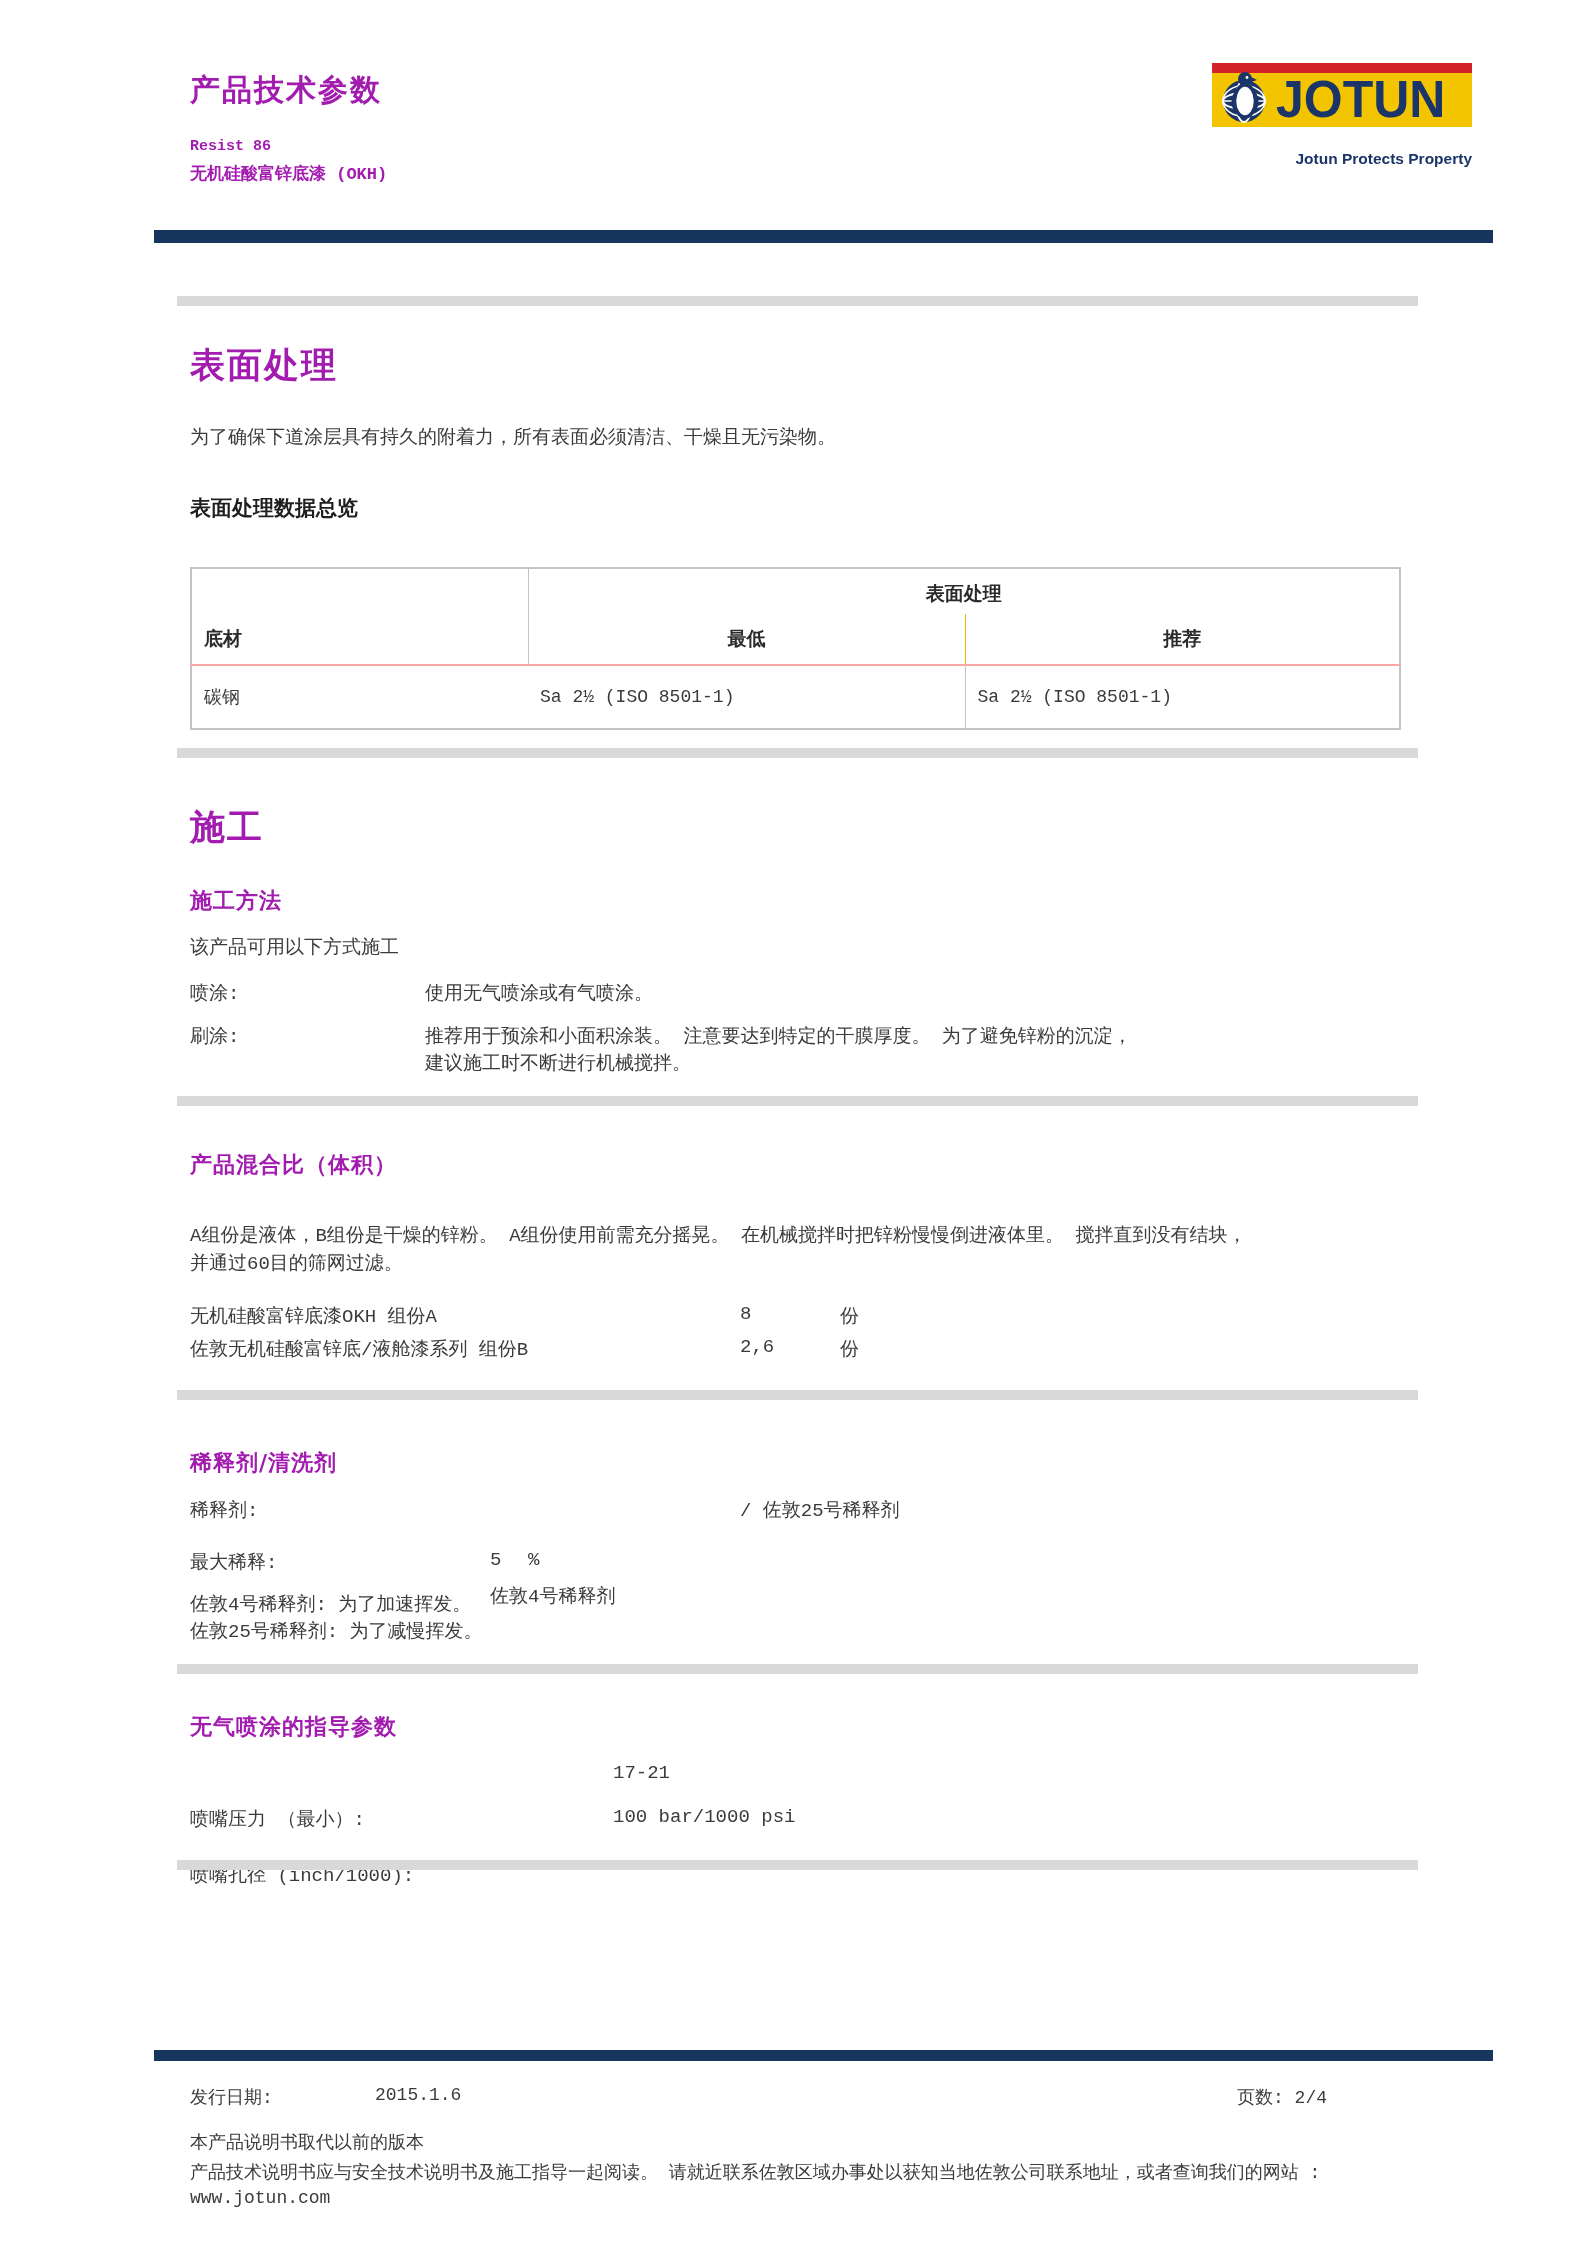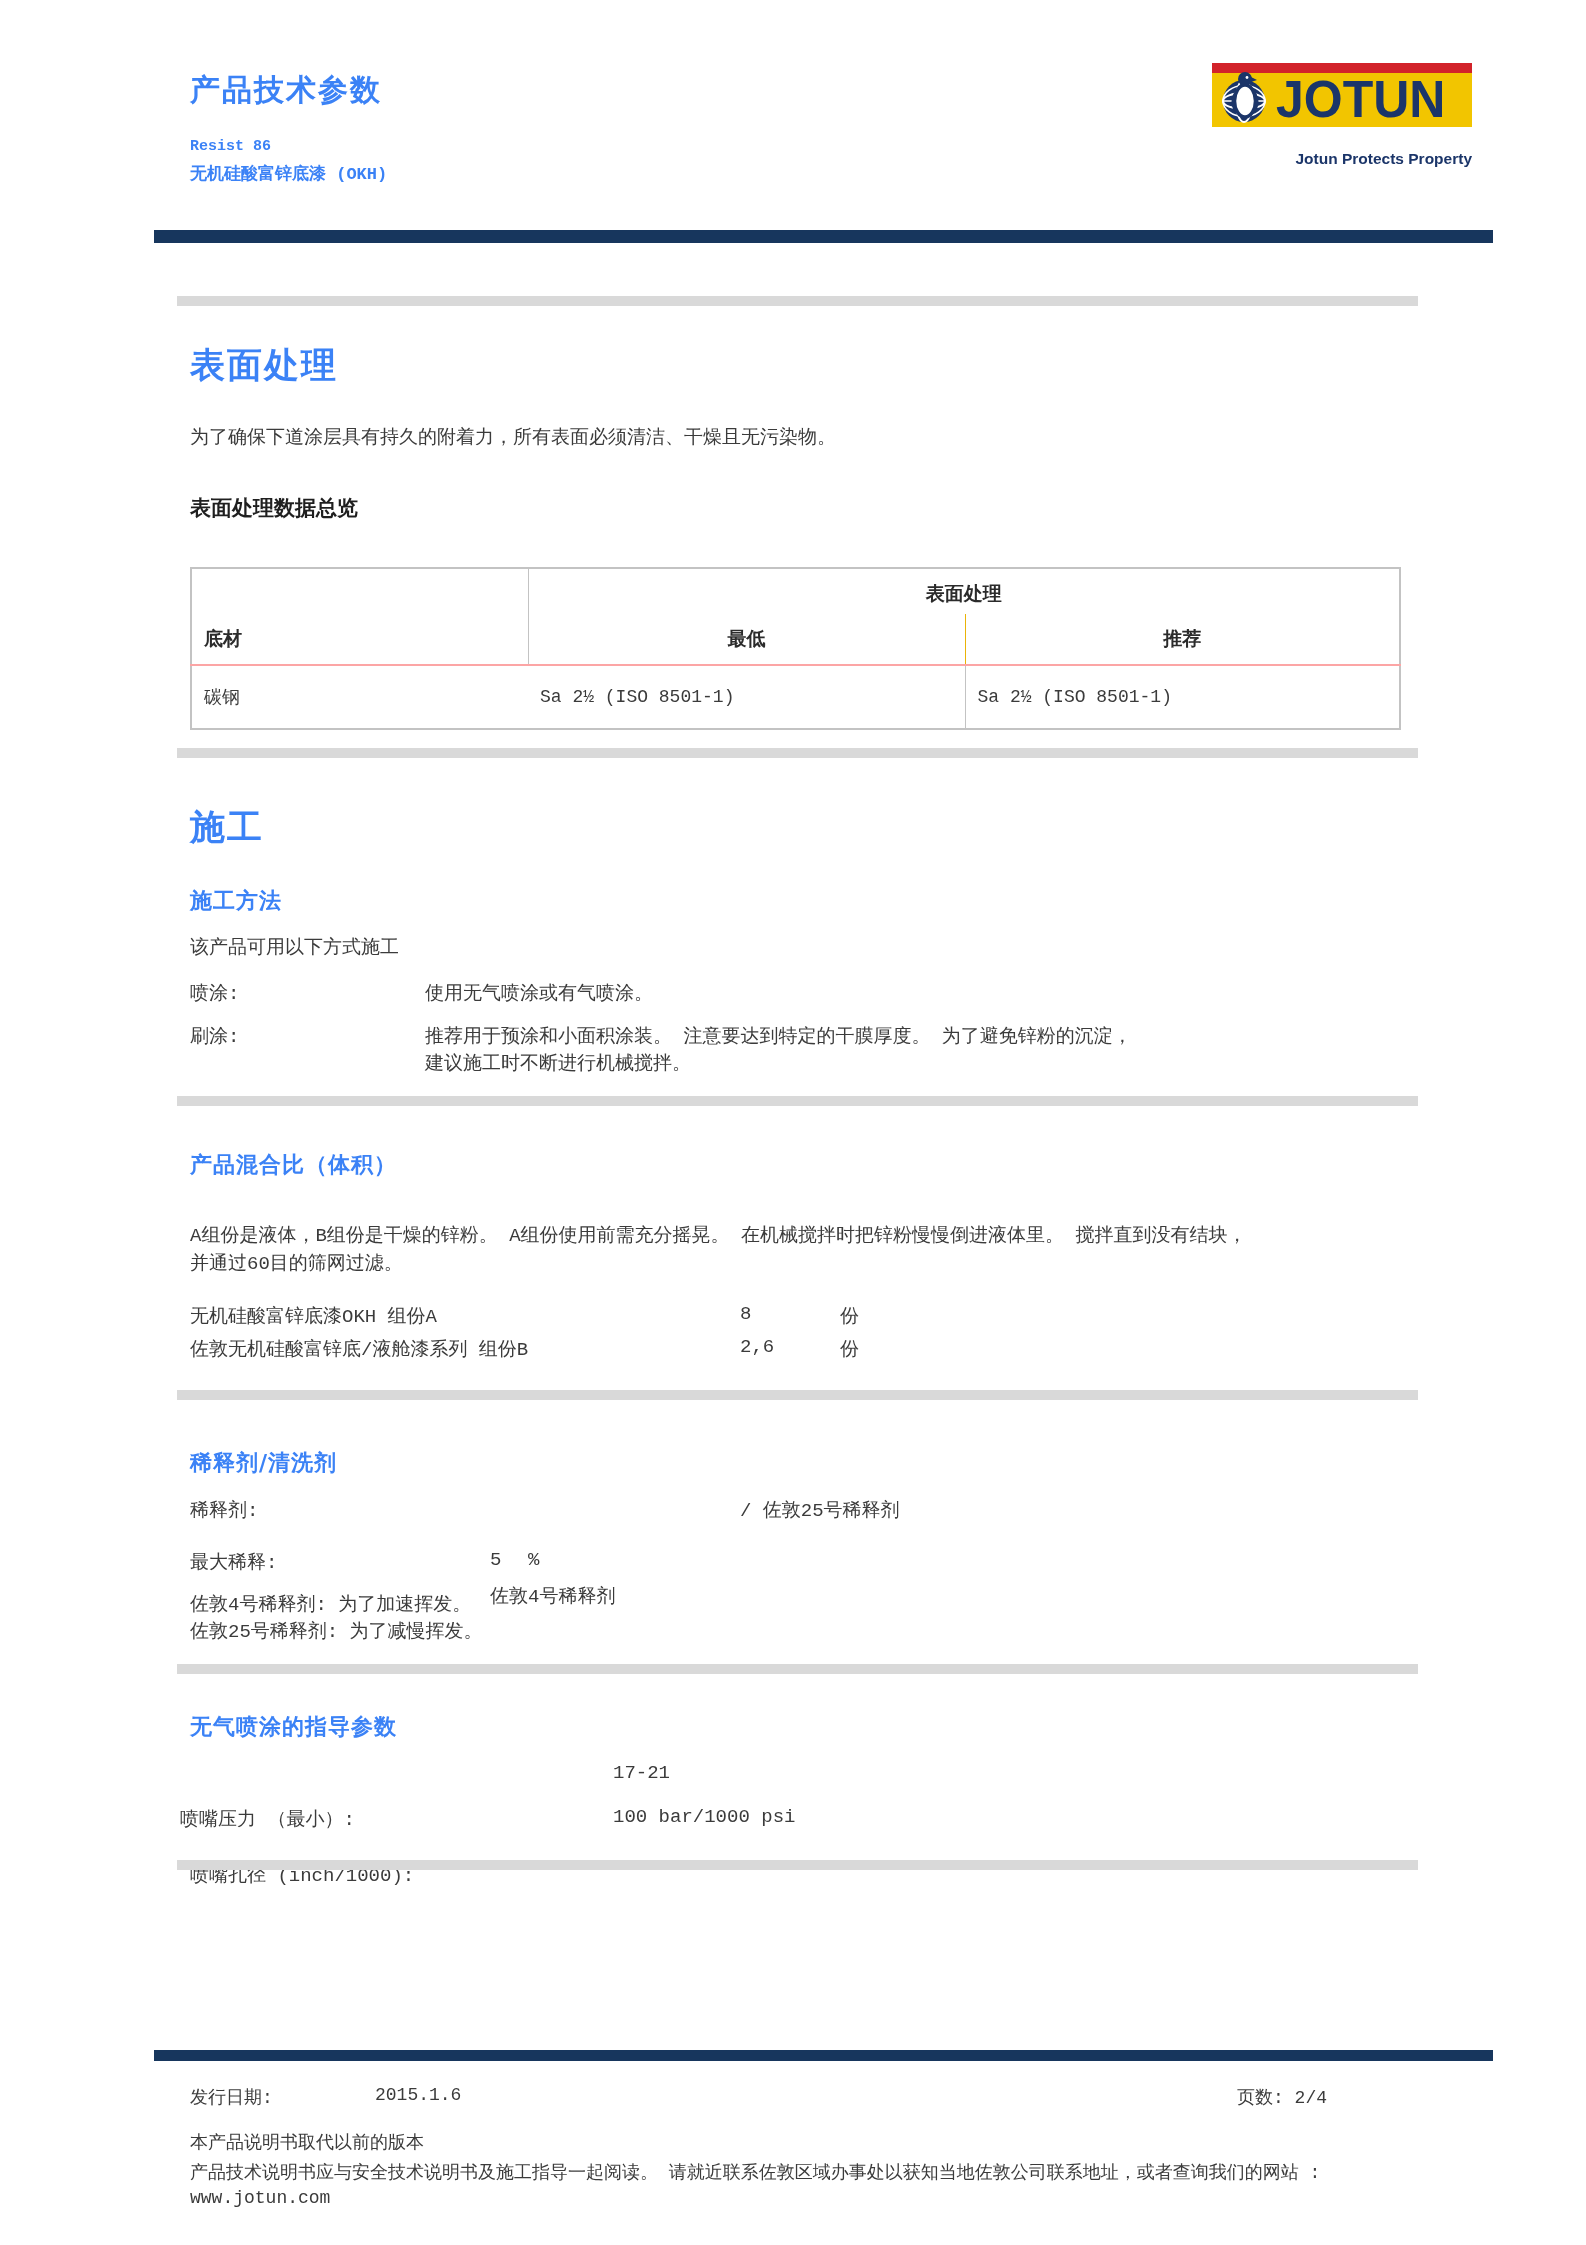--- a/index.html
+++ b/index.html
@@ -6,21 +6,21 @@
   #page{
     position:relative;
     width:1586px;height:2245px;
     background:#ffffff;
     outline:1px solid #b9b9b9;
     font-family:"Liberation Mono","DejaVu Sans Mono",monospace;
     color:#3b3b3b;
     overflow:hidden;
   }
   .abs{position:absolute;white-space:nowrap;}
-  .navy{color:#3b82f6;}
+  .navy{color:#a21caf;}
   .serif{font-family:"DejaVu Serif","Liberation Serif",serif;}
   .h-main{font-size:35px;font-weight:600;letter-spacing:2px;}
   .h-sub{font-size:22px;font-weight:700;letter-spacing:1px;}
   .body-txt{font-size:19px;}
   .small-txt{font-size:18px;}
   .bold{font-weight:700;}
 
   
   .navy-bar{position:absolute;left:154px;width:1339px;height:13px;background:#17365D;}
   .gray-bar{position:absolute;left:177px;width:1241px;height:10px;background:#D9D9D9;}
@@ -162,21 +162,21 @@
   <div class="abs body-txt" style="left:190px;top:1591px;">佐敦4号稀释剂: 为了加速挥发。</div>
   <div class="abs body-txt" style="left:190px;top:1618px;">佐敦25号稀释剂: 为了减慢挥发。</div>
 
   <div class="gray-bar" style="top:1664px;"></div>
 
   <div class="abs navy serif h-sub" style="left:190px;top:1712px;">无气喷涂的指导参数</div>
 
   <div class="abs body-txt" style="left:190px;top:1862px;">喷嘴孔径 (inch/1000):</div>
   <div class="abs body-txt" style="left:613px;top:1762px;">17-21</div>
 
-  <div class="abs body-txt" style="left:180px;top:1806px;">喷嘴压力 （最小）:</div>
+  <div class="abs body-txt" style="left:190px;top:1806px;">喷嘴压力 （最小）:</div>
   <div class="abs body-txt" style="left:613px;top:1806px;">100 bar/1000 psi</div>
 
   <div class="gray-bar" style="top:1860px;"></div>
 
   <div class="navy-bar" style="top:2050px;height:11px;"></div>
 
   <div class="abs small-txt" style="left:190px;top:2085px;">发行日期:</div>
   <div class="abs small-txt" style="left:375px;top:2085px;">2015.1.6</div>
   <div class="abs small-txt" style="left:1237px;top:2085px;">页数: 2/4</div>
 

